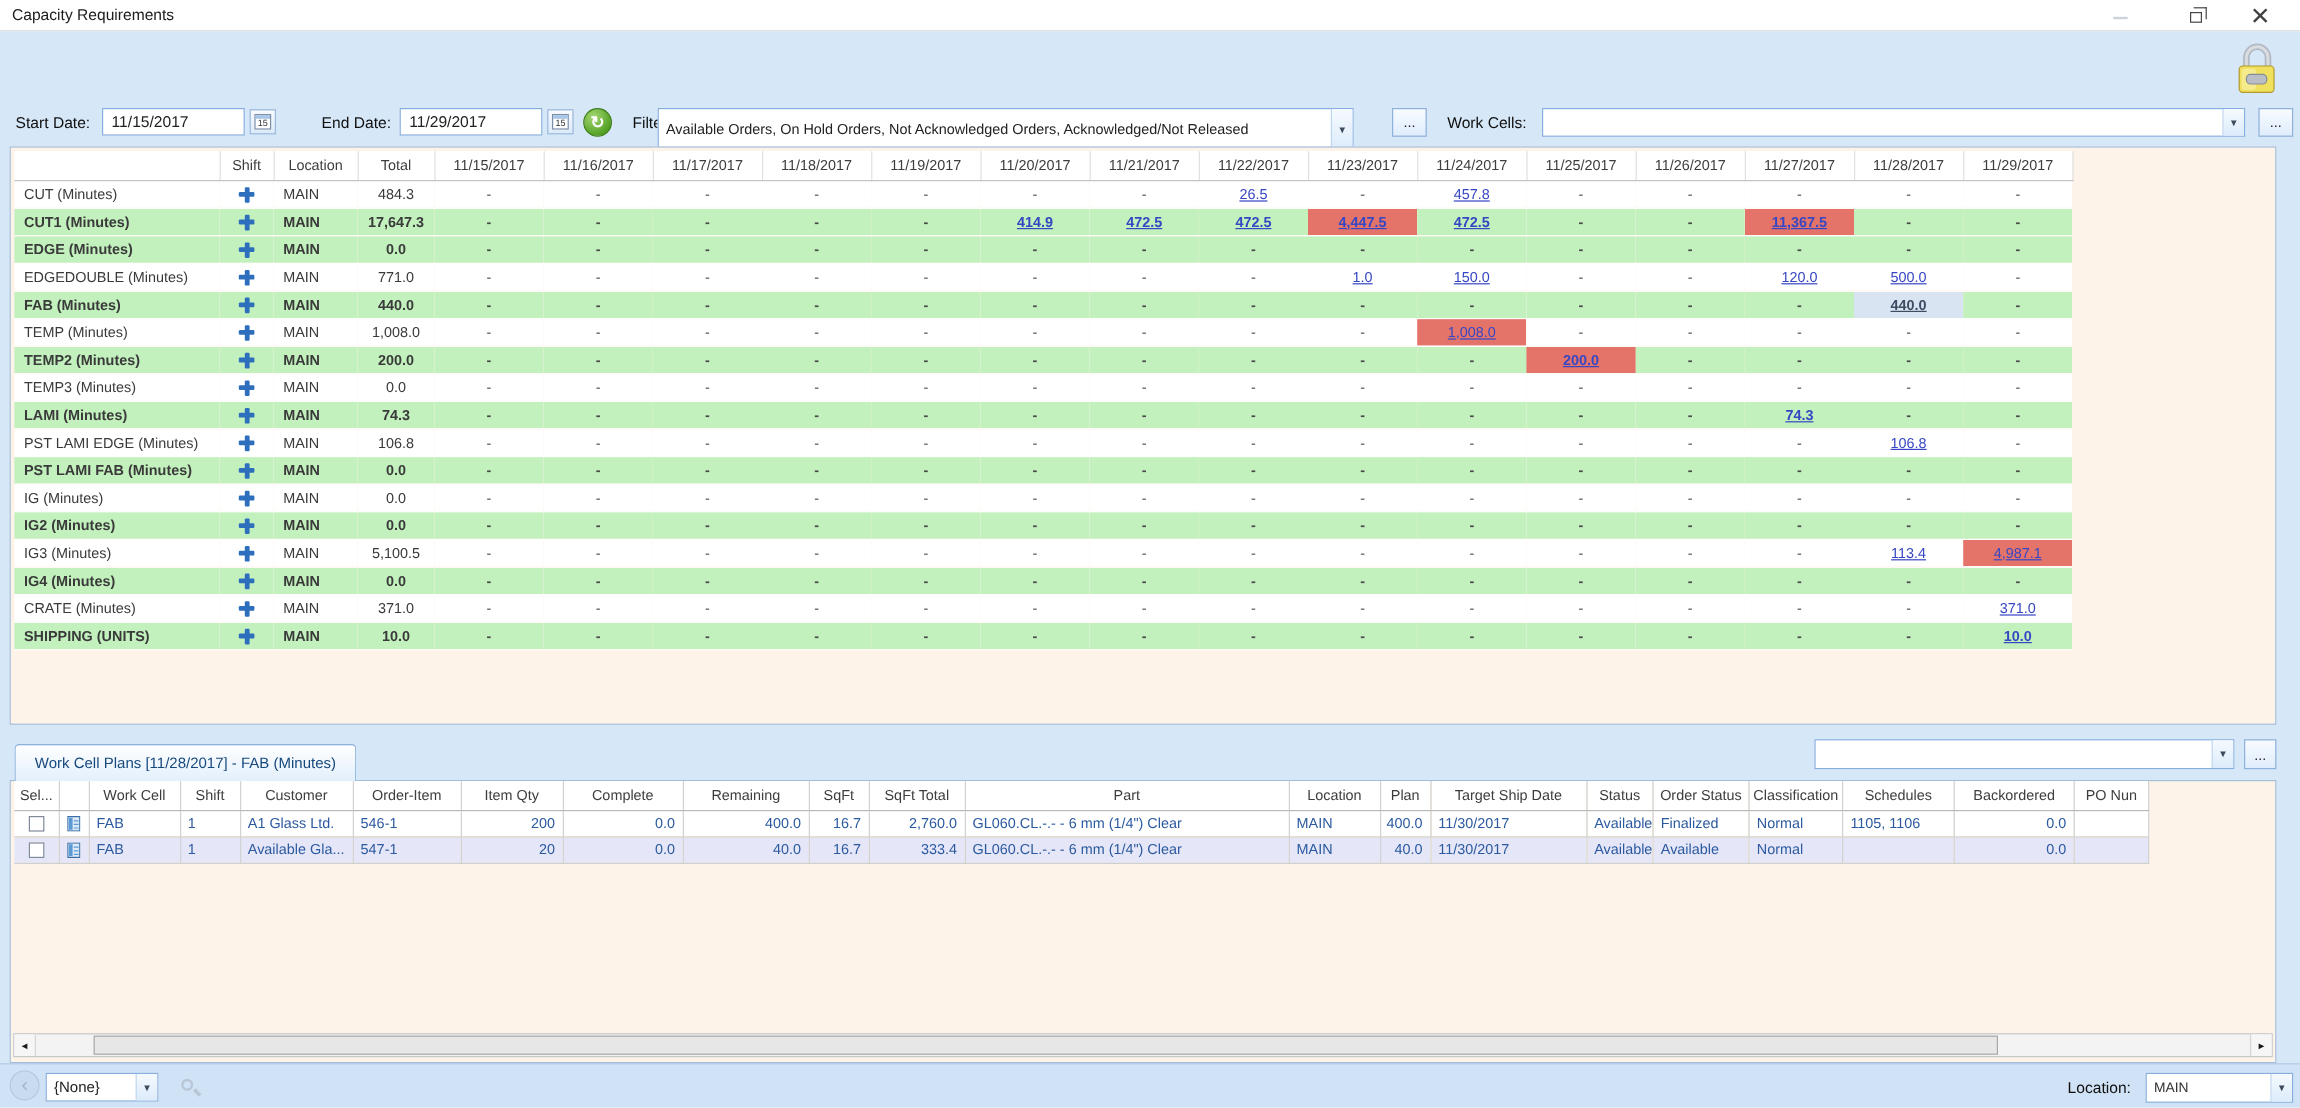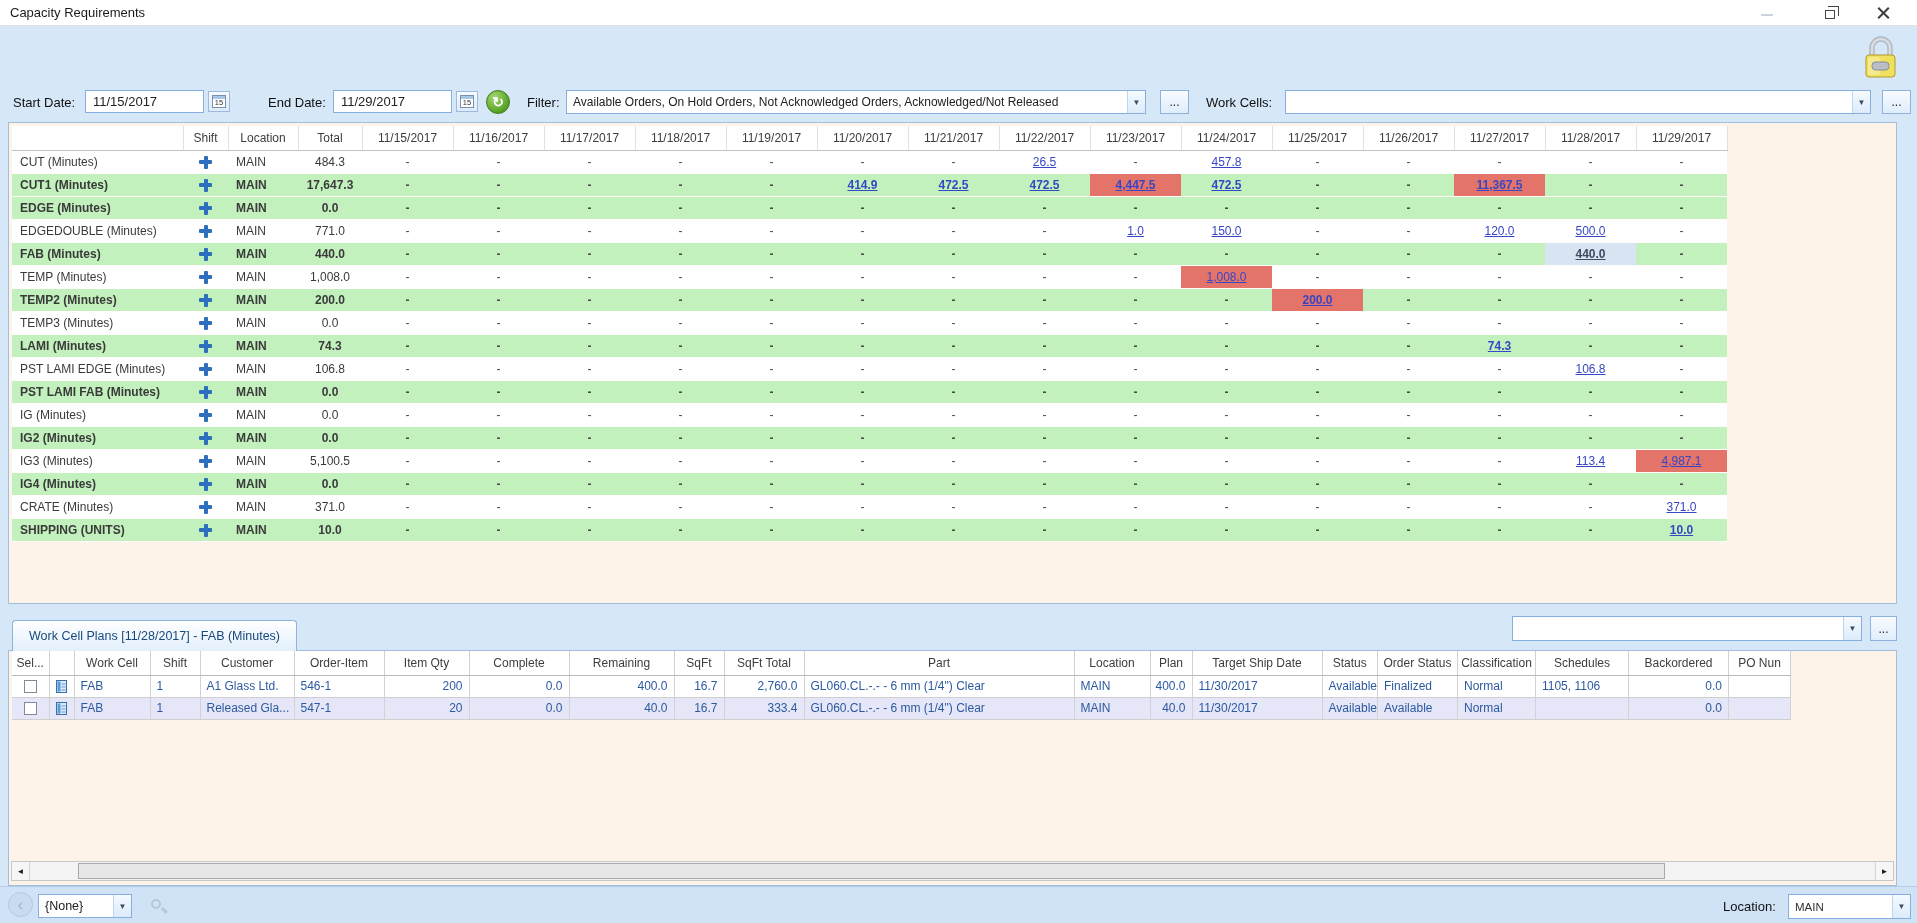--- a/index.html
+++ b/index.html
@@ -122,21 +122,21 @@
     </div>
   <div class="cal-btn" style="left:456px">
     <span class="cal-icon">
         <span class="cal-num">15</span>
       </span>
   </div>
   <div class="refresh-btn">
       <span>↻</span>
     </div>
   <span class="tb-label" style="left:527px">Filter:</span>
-  <div class="combo" style="left:566px;top:90px;width:580px;height:24px">
+  <div class="combo" style="left:548px;top:90px;width:580px;height:36px">
     <span class="val">Available Orders, On Hold Orders, Not Acknowledged Orders, Acknowledged/Not Released</span>
     <span class="arrow-btn">▼</span>
   </div>
   <div class="dots-btn" style="left:1160px;top:90px">...</div>
   <span class="tb-label" style="left:1206px">Work Cells:</span>
   <div class="combo" style="left:1285px;top:90px;width:586px;height:24px">
     <span class="val"></span>
     <span class="arrow-btn">▼</span>
   </div>
   <div class="dots-btn" style="left:1882px;top:90px">...</div>
@@ -650,21 +650,21 @@
               <svg class="plan-ico" width="11" height="13" viewBox="0 0 11 13">
                 <rect x="0.5" y="0.5" width="10" height="12" fill="#dce9f8" stroke="#3a6ea5"></rect>
                 <rect x="1.5" y="1.5" width="3" height="10" fill="#5b9bd5"></rect>
                 <line x1="5.5" y1="4" x2="9.5" y2="4" stroke="#5b9bd5"></line>
                 <line x1="5.5" y1="7" x2="9.5" y2="7" stroke="#5b9bd5"></line>
                 <line x1="5.5" y1="10" x2="9.5" y2="10" stroke="#5b9bd5"></line>
               </svg>
             </td>
             <td class="al">FAB</td>
             <td class="al">1</td>
-            <td class="al">Released Gla...</td>
+            <td class="al">Available Gla...</td>
             <td class="al">547-1</td>
             <td class="ar">20</td>
             <td class="ar">0.0</td>
             <td class="ar">40.0</td>
             <td class="ar">16.7</td>
             <td class="ar">333.4</td>
             <td class="al">GL060.CL.-.- - 6 mm (1/4") Clear</td>
             <td class="al">MAIN</td>
             <td class="ar">40.0</td>
             <td class="al">11/30/2017</td>

